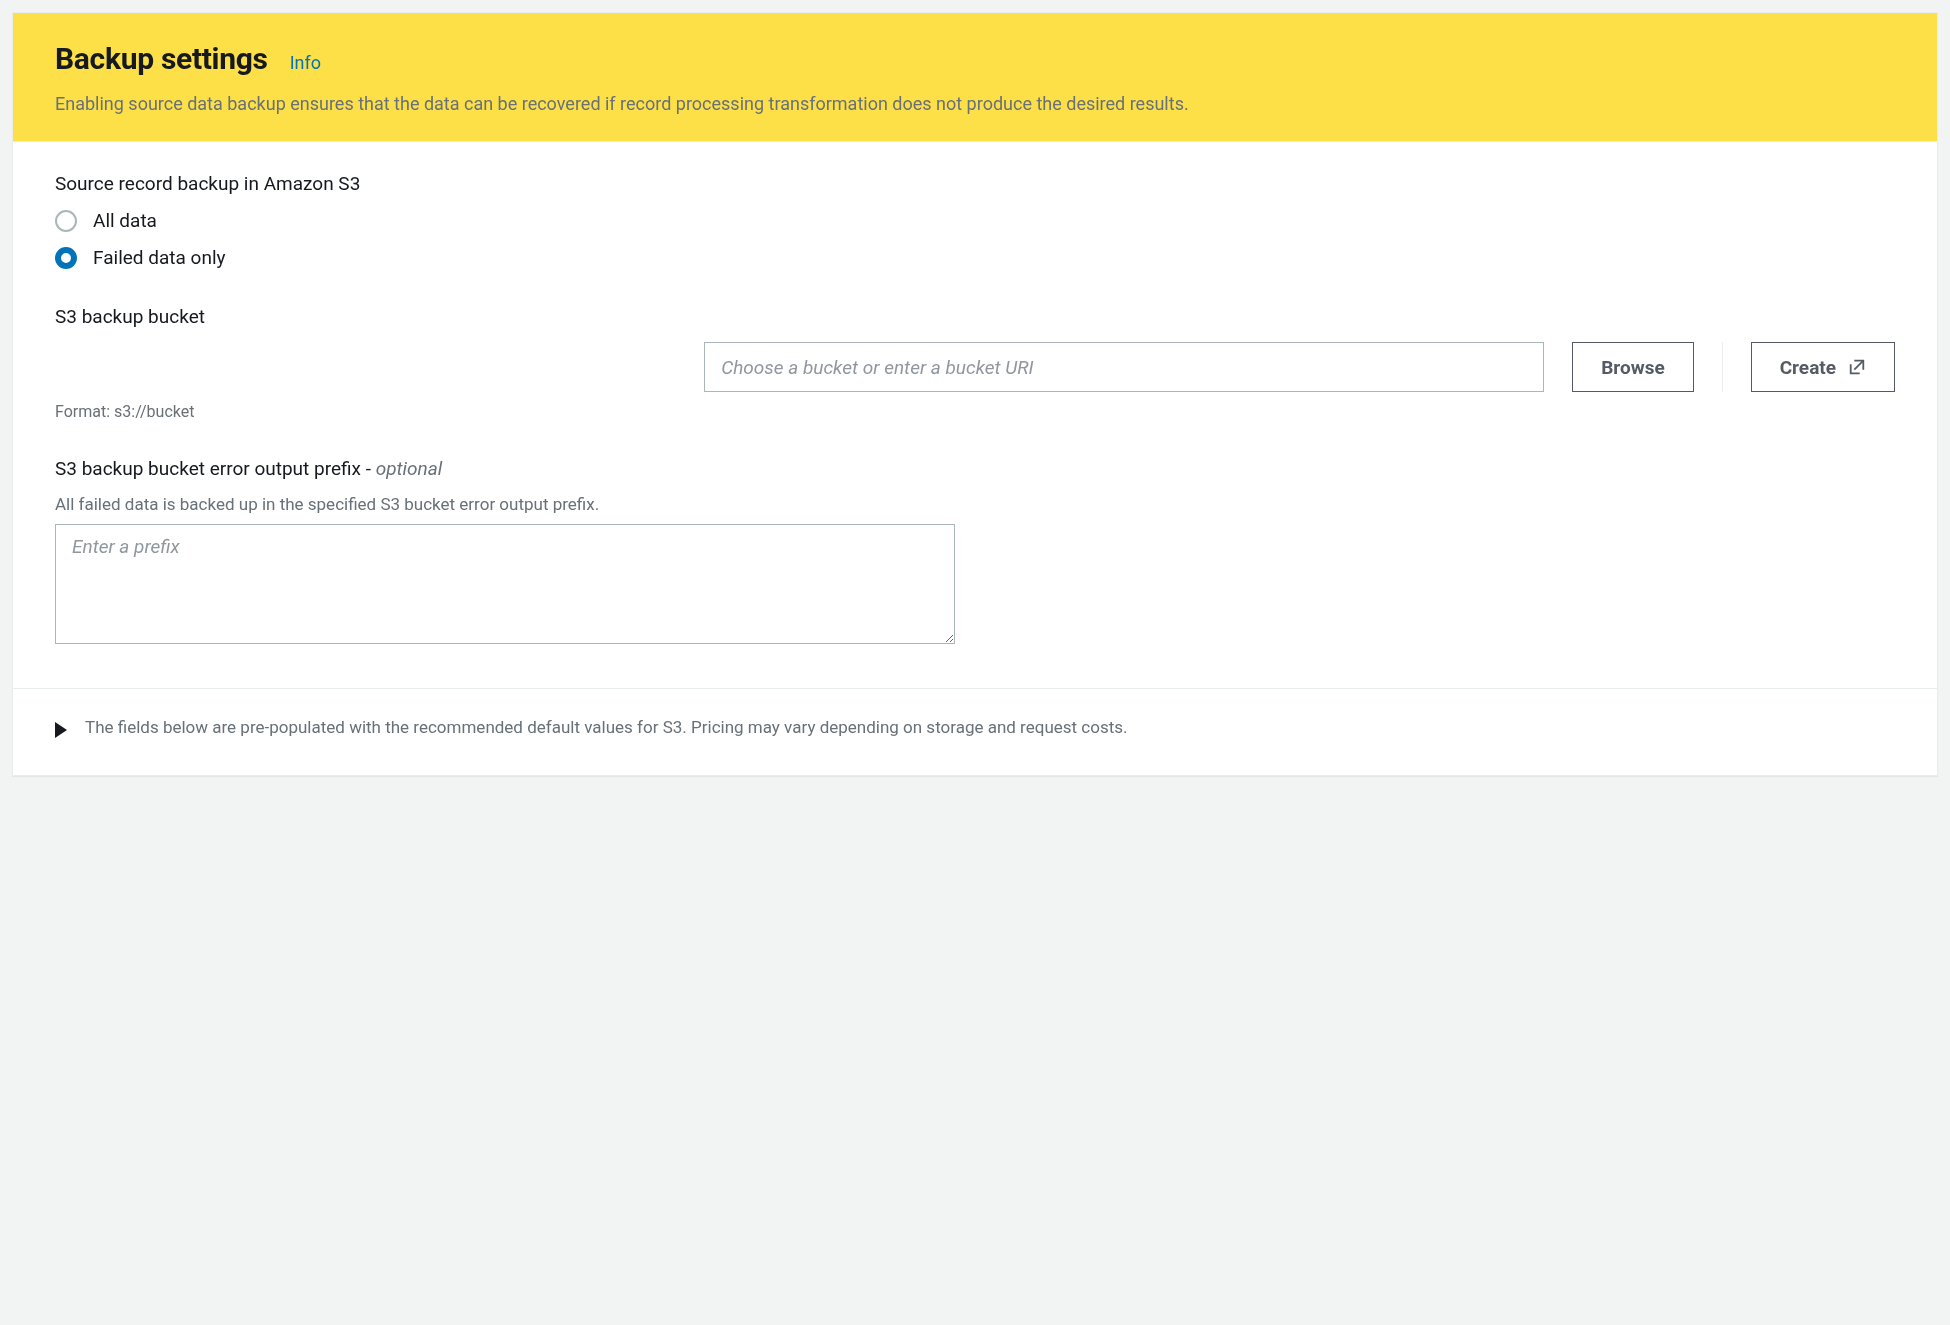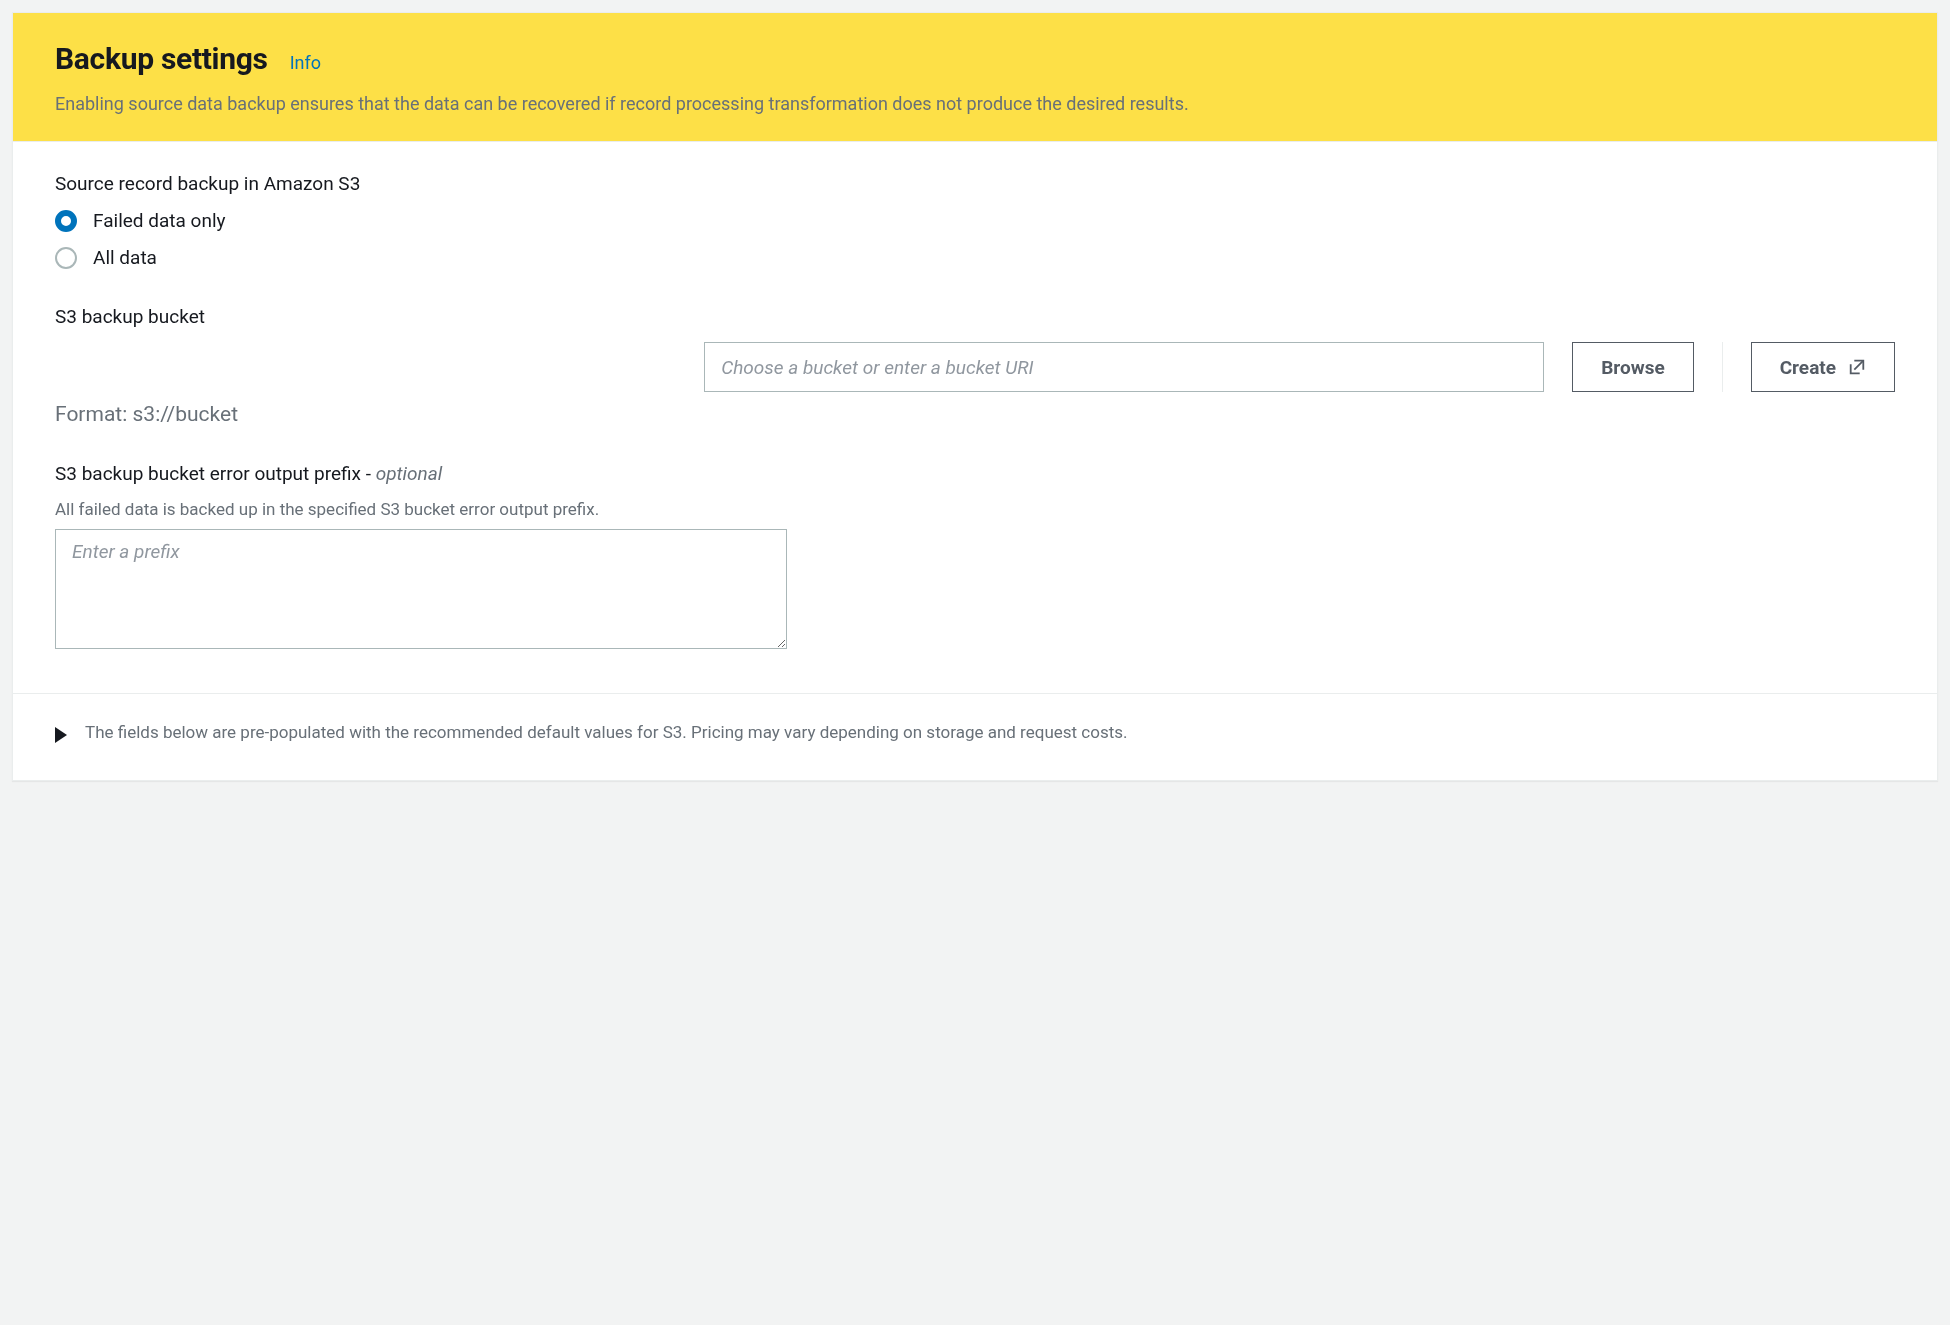--- a/index.html
+++ b/index.html
@@ -117,35 +117,35 @@
     align-items: center;
     gap: 12px;
     font-family: inherit;
   }
   .vdivider {
     width: 1px;
     height: 50px;
     background: #eaeded;
   }
   .helper-text {
-    font-size: 21px;
+    font-size: 16px;
     color: #687078;
     margin-top: 10px;
   }
   .optional-tag {
     font-style: italic;
     color: #687078;
   }
   .field-desc {
     font-size: 17px;
     color: #687078;
     margin-bottom: 10px;
   }
   .textarea-input {
-    width: 732px;
+    width: 900px;
     max-width: 100%;
     height: 120px;
     border: 1px solid #aab7b8;
     padding: 10px 16px;
     font-size: 19px;
     font-family: inherit;
     color: #16191f;
     resize: both;
   }
   .textarea-input::placeholder {
@@ -199,27 +199,27 @@
     </div>
     <p class="panel-subtitle">Enabling source data backup ensures that the data can be recovered if record processing transformation does not produce the desired results.</p>
   </div>
 
   <div class="panel-body">
 
     <div class="field-group">
       <div class="field-label">Source record backup in Amazon S3</div>
 
       <label class="radio-option">
+        <span class="radio-circle"></span>
+        <span class="radio-label">All data</span>
+      </label>
+
+      <label class="radio-option">
         <span class="radio-circle selected"></span>
         <span class="radio-label">Failed data only</span>
-      </label>
-
-      <label class="radio-option">
-        <span class="radio-circle"></span>
-        <span class="radio-label">All data</span>
       </label>
     </div>
 
     <div class="field-group">
       <div class="field-label">S3 backup bucket</div>
       <div class="input-row">
         <input type="text" class="text-input" placeholder="Choose a bucket or enter a bucket URI" style="">
         <button class="btn">
           <span>Browse</span>
         </button>

